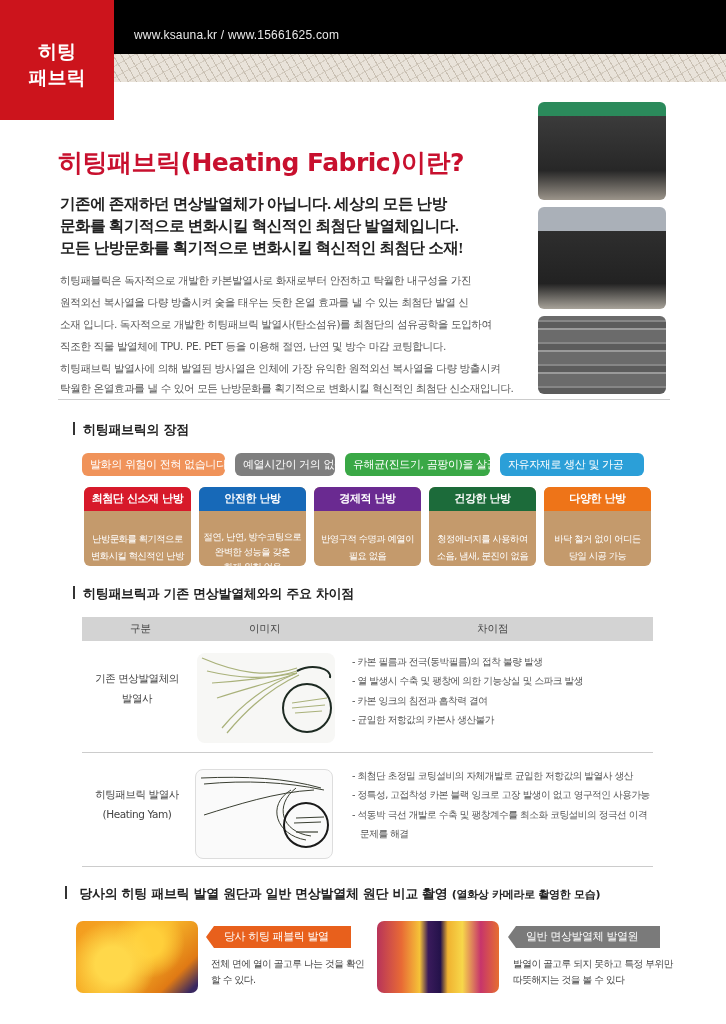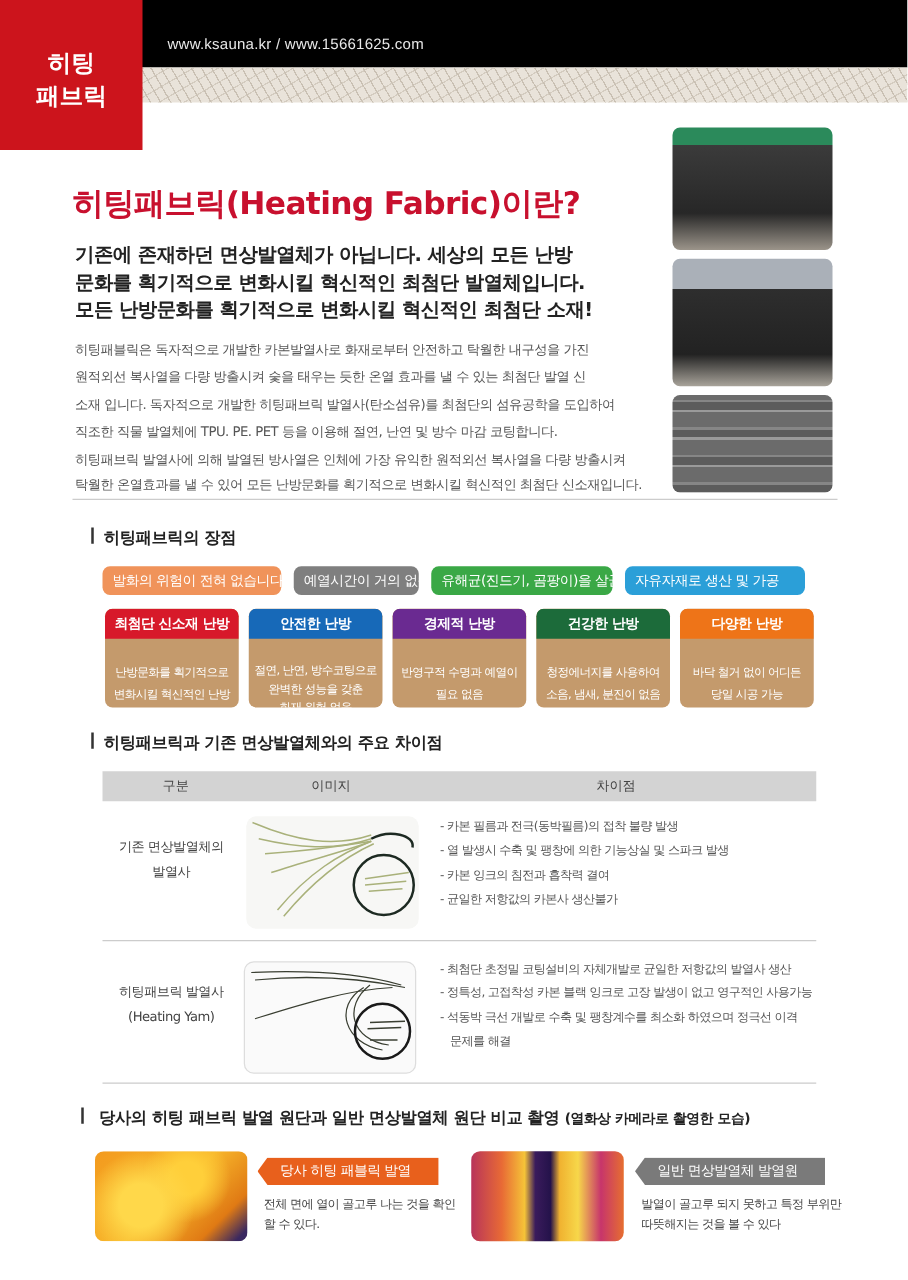--- a/index.html
+++ b/index.html
@@ -7,21 +7,21 @@
   .topbar { position: absolute; left: 0; top: 0; width: 726px; height: 54px; background: #000; padding-left: 43px; }
   .url { position: absolute; left: 134px; top: 28px; color: #e8e8e8; font-size: 12px; font-family: "Liberation Sans", sans-serif; letter-spacing: 0.2px; }
   .pattern { position: absolute; left: 113px; top: 54px; width: 613px; height: 28px;
     background-color: #e9e3da;
     background-image:
       repeating-linear-gradient(60deg, transparent 0 6px, #c9c0b3 6px 7px),
       repeating-linear-gradient(-30deg, transparent 0 9px, rgba(190,180,165,0.5) 9px 10px);
   }
   .badge { position: absolute; left: 0; top: 0; width: 114px; height: 120px; background: #cc141c; color: #fff; text-align: center; font-weight: bold; font-size: 19px; line-height: 26px; padding-top: 38px; }
   .title { position: absolute; left: 58px; top: 146px; color: #c8102e; font-size: 25px; font-weight: bold; letter-spacing: -0.5px; }
-  .lead { position: absolute; left: 60px; top: 193px; width: 470px; font-size: 15.5px; font-weight: bold; color: #222; line-height: 22px; letter-spacing: -0.4px; }
+  .lead { position: absolute; left: 60px; top: 193px; width: 470px; font-size: 15.5px; font-weight: bold; color: #222; line-height: 22px; letter-spacing: -0.4px; font-family: Liberation Serif, serif; }
   .body { position: absolute; left: 60px; top: 269px; width: 470px; font-size: 10.6px; color: #555; line-height: 22px; letter-spacing: -0.4px; }
   .photos { position: absolute; left: 538px; top: 102px; width: 128px; }
   .photo { width: 128px; border-radius: 6px; margin-bottom: 7px; }
   .p1 { height: 98px; background: linear-gradient(#2b8a5b 0 14px, #3b3b3b 14px, #272727 70%, #9b948a 100%); }
   .p2 { height: 102px; background: linear-gradient(#aab0b8 0 24px, #2e2e2e 24px, #222 75%, #a8a39a 100%); }
   .p3 { height: 78px; background: repeating-linear-gradient(90deg, #6a6a6a 0 2px, #8a8a8a 2px 4px), #777; background-blend-mode: multiply; }
   .p3 { background: repeating-linear-gradient(0deg, #5c5c5c 0 6px, #868686 6px 8px, #6b6b6b 8px 20px, #9a9a9a 20px 22px); }
   .hr1 { position: absolute; left: 58px; top: 399px; width: 612px; height: 1px; background: #ccc; }
   .sec { position: absolute; left: 73px; font-size: 13px; font-weight: bold; color: #222; letter-spacing: -0.3px; }
   .sec::before { content: ""; display: inline-block; width: 2px; height: 13px; background: #333; margin-right: 8px; vertical-align: -1px; }
@@ -178,21 +178,21 @@
     <g stroke="#3a3f32" stroke-width="1.2">
         <path d="M100 48 L128 47"></path>
         <path d="M98 53 L125 52"></path>
         <path d="M100 62 L122 62"></path>
       </g>
   </svg>
 </div>
 <div class="bullets" style="top:766px">
   <div>- 최첨단 초정밀 코팅설비의 자체개발로 균일한 저항값의 발열사 생산</div>
   <div>- 정특성, 고접착성 카본 블랙 잉크로 고장 발생이 없고 영구적인 사용가능</div>
-  <div>- 석동박 극선 개발로 수축 및 팽창계수를 최소화 하였으며 정극선 이격</div>
+  <div>- 석동박 극선 개발로 수축 및 팽창계수를 최소화 코팅설비의 정극선 이격</div>
   <div style="padding-left:8px">  문제를 해결</div>
 </div>
 <div class="divider" style="top:866px"></div>
 
 <div class="sec" style="top:885px;left:65px">
   <span>당사의 히팅 패브릭 발열 원단과 일반 면상발열체 원단 비교 촬영</span>
   <span style="font-size:11px;font-weight:bold">(열화상 카메라로 촬영한 모습)</span>
 </div>
 <div class="thermal t1"></div>
 <div class="flag" style="left:206px;background:#e8601c;width:145px">당사 히팅 패블릭 발열원단</div>

